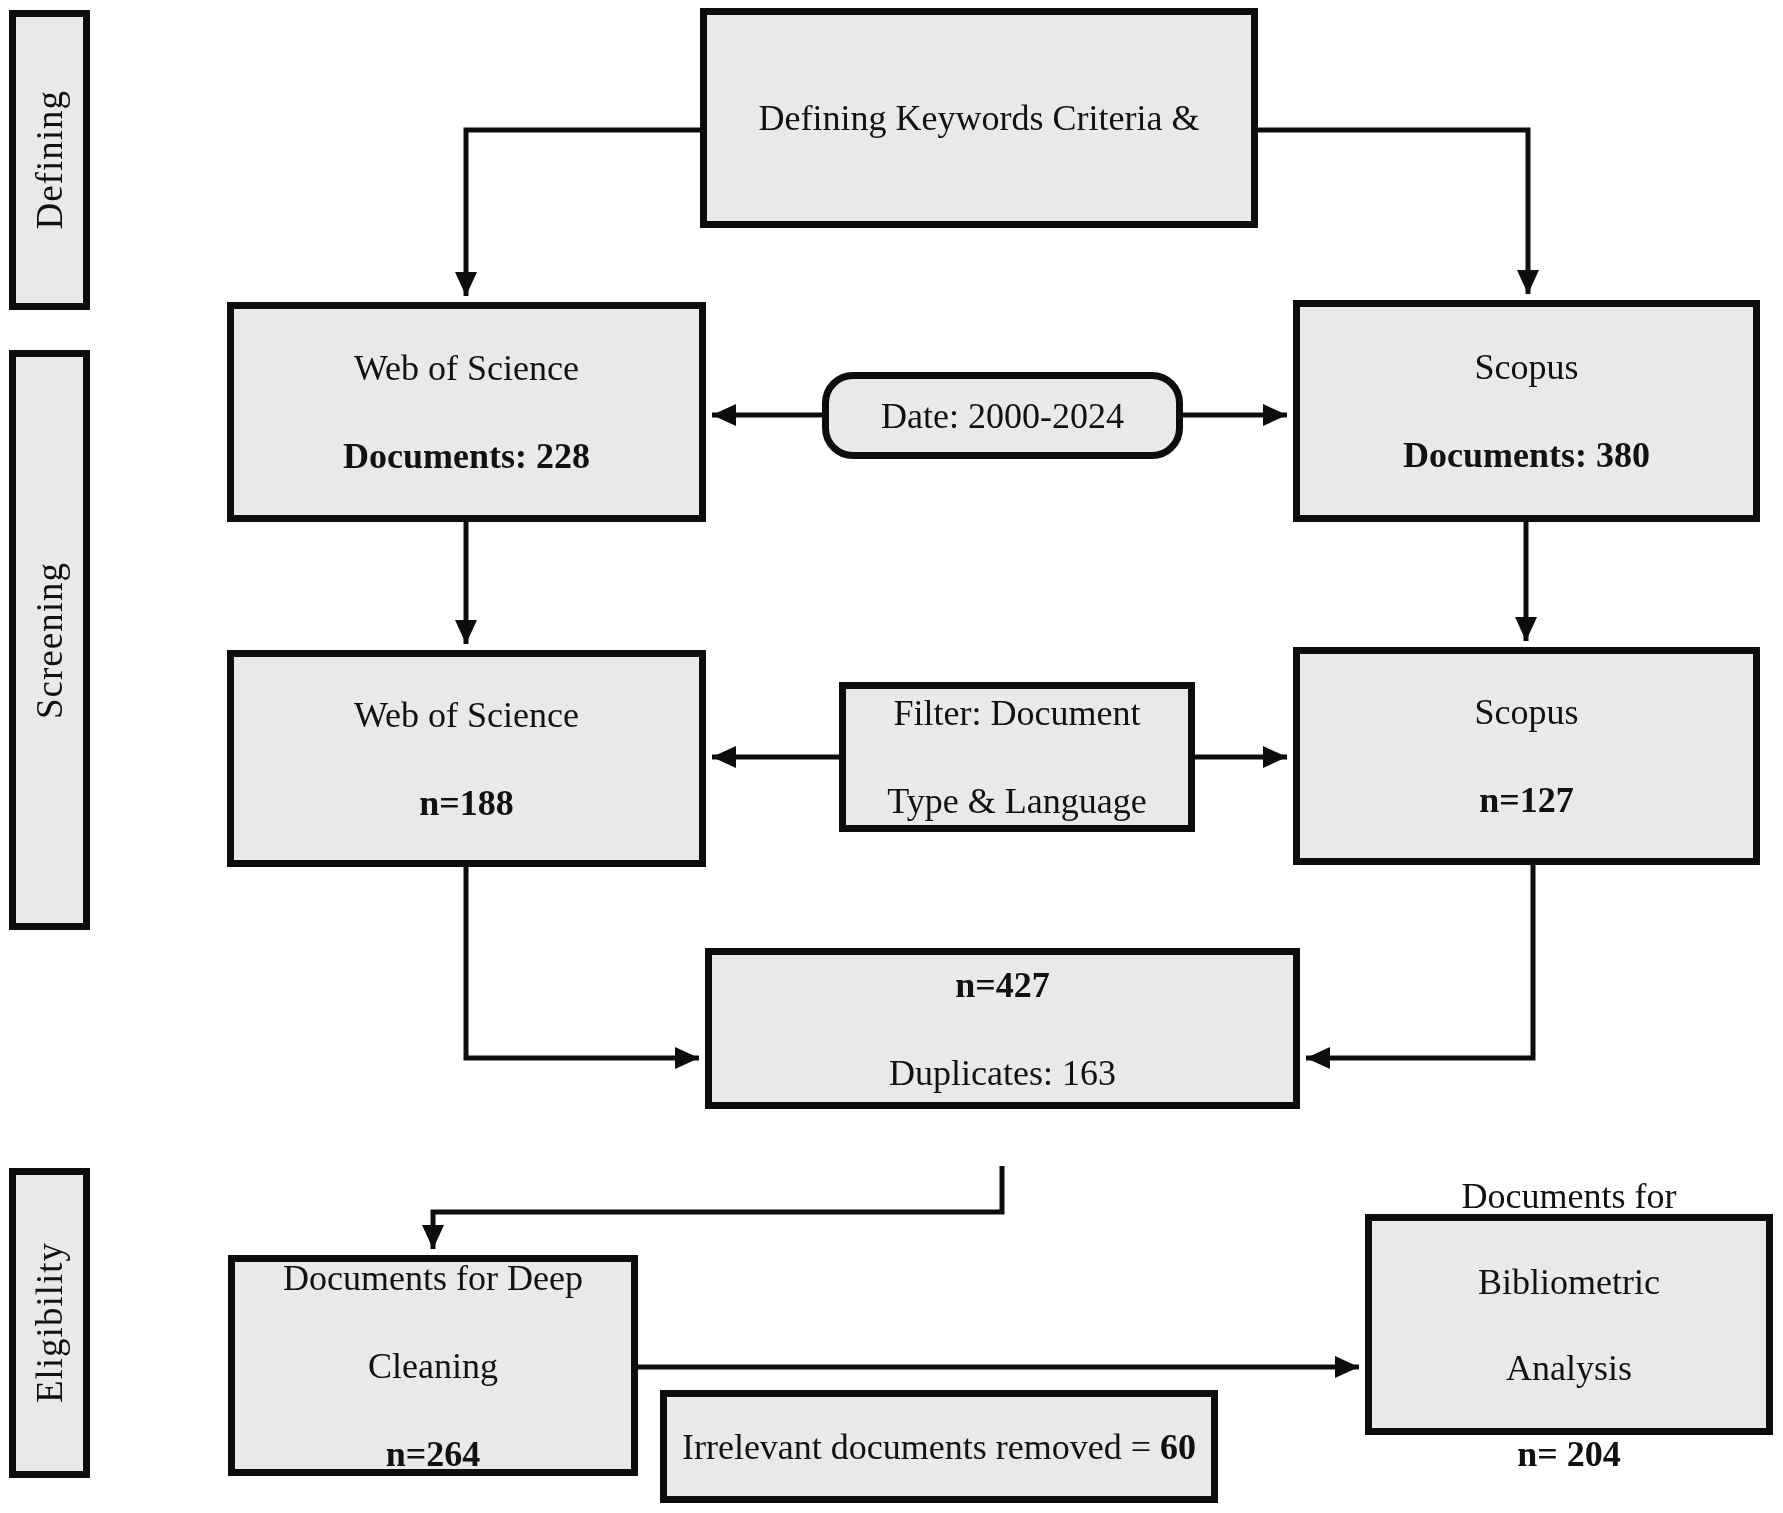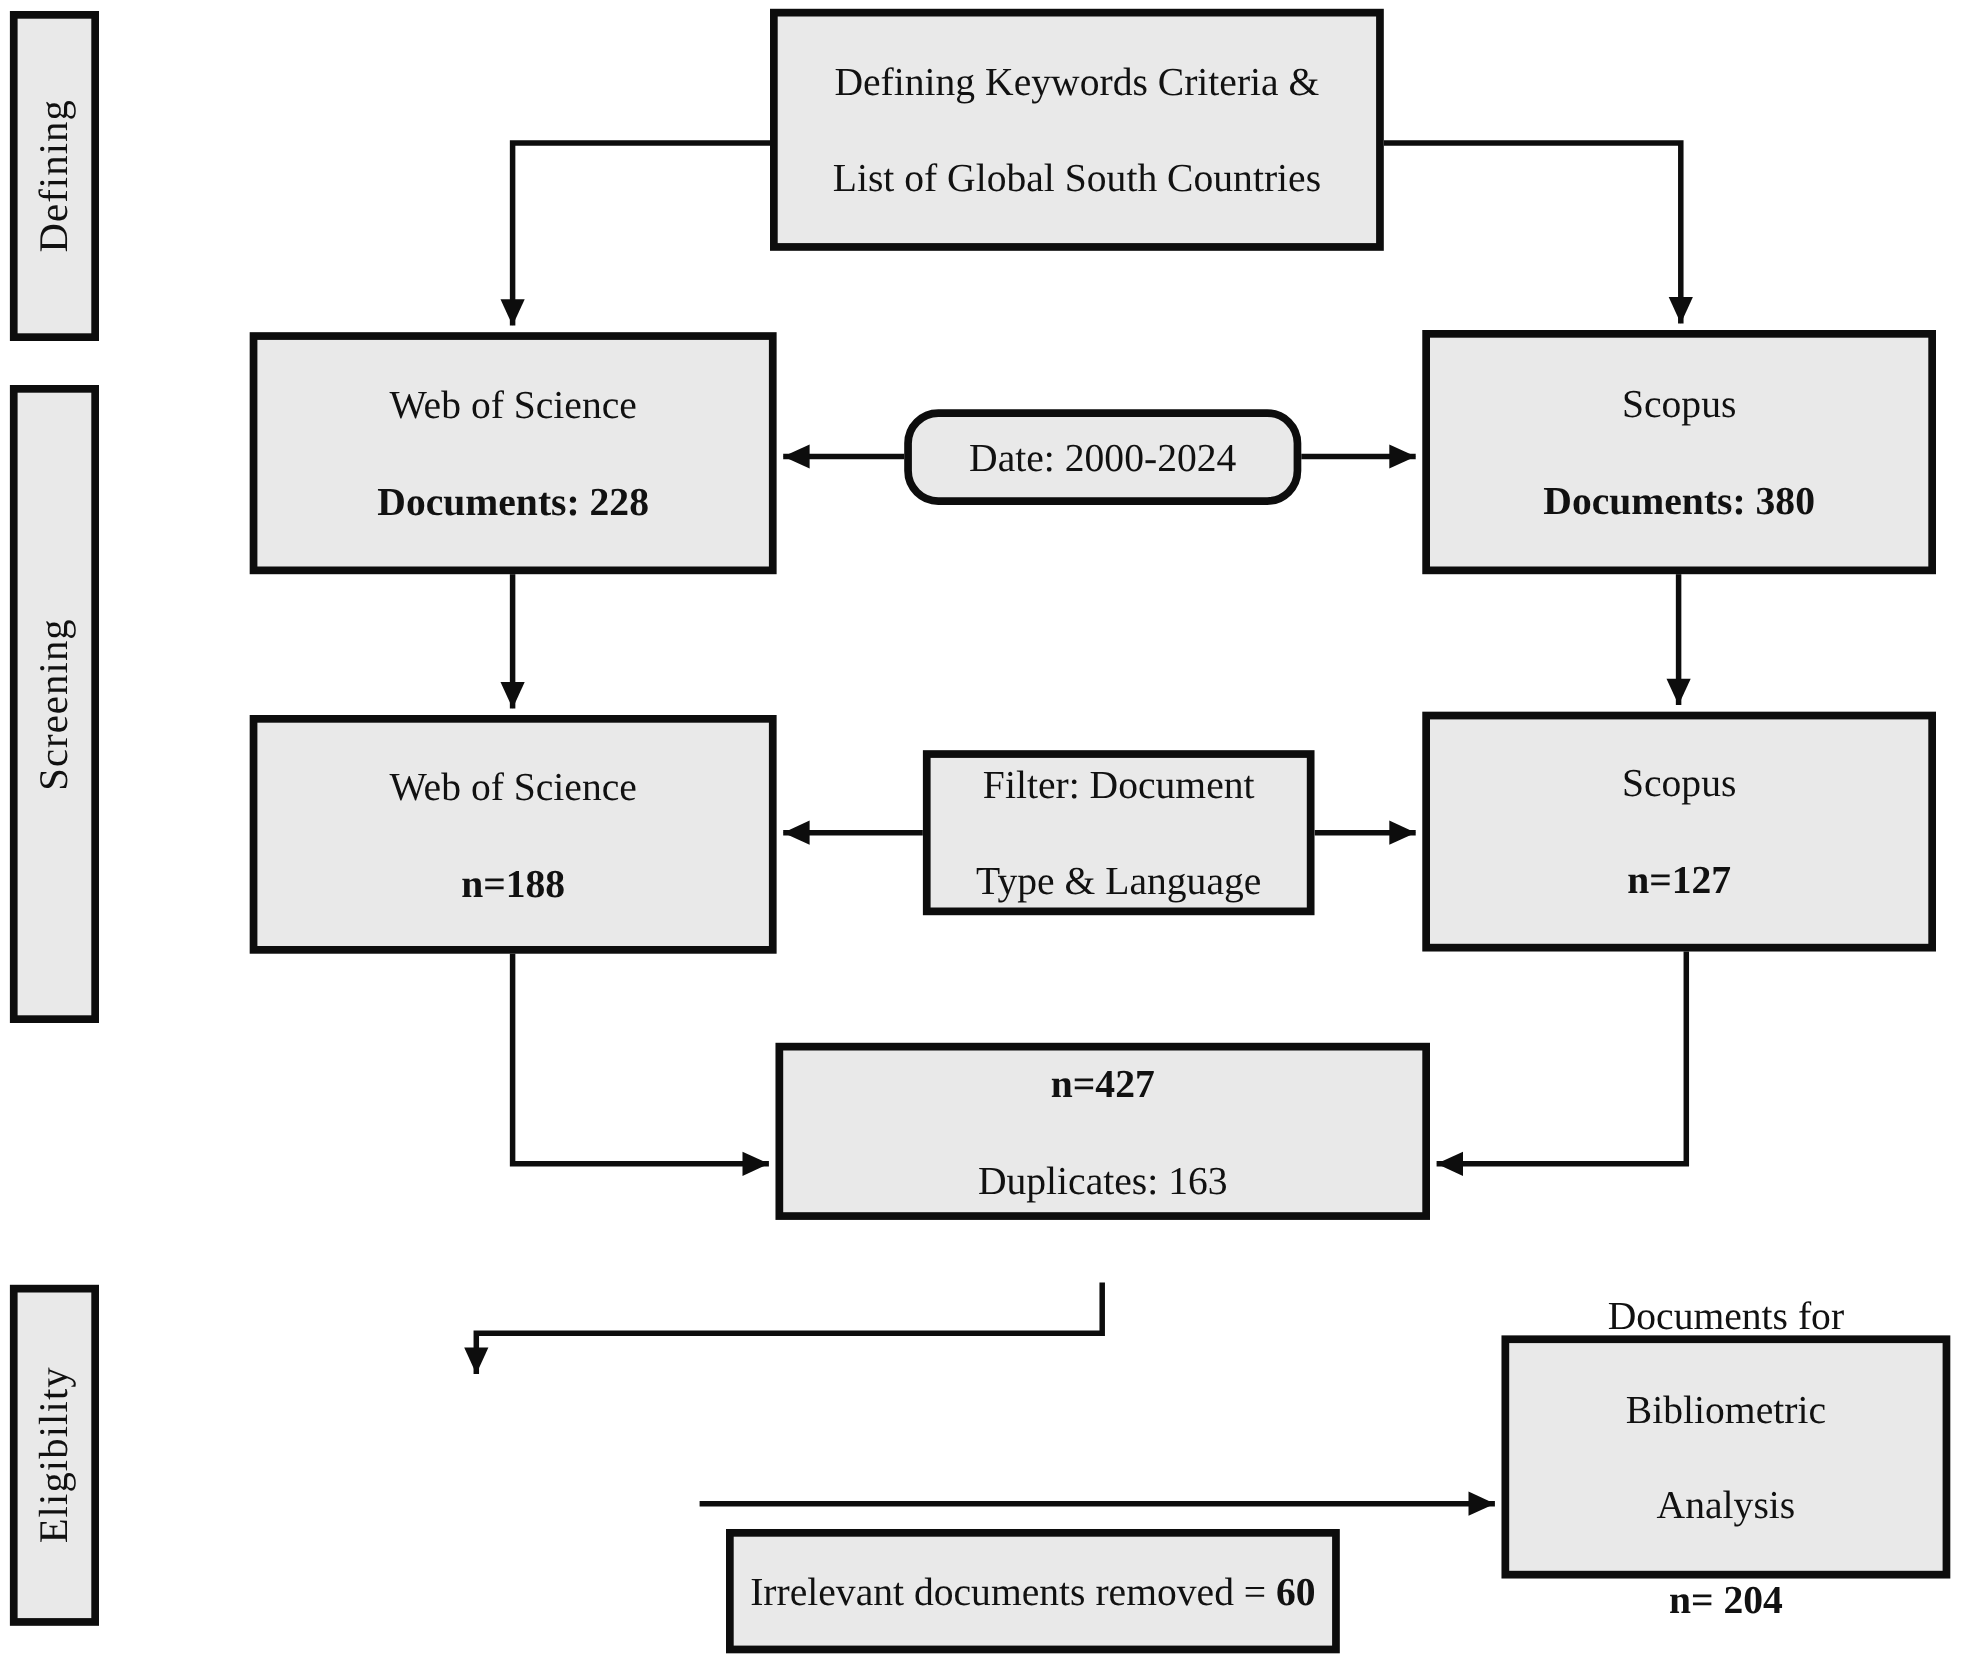--- a/index.html
+++ b/index.html
@@ -76,21 +76,20 @@
   </div>
   <div class="stage" style="left:9px;top:350px;width:81px;height:580px;">
     <span>Screening</span>
   </div>
   <div class="stage" style="left:9px;top:1168px;width:81px;height:310px;">
     <span>Eligibility</span>
   </div>
 
   <div class="node" style="left:700px;top:8px;width:558px;height:220px;">
       <div class="line"><span>Defining Keywords Criteria &amp;</span></div>
-      <div class="line"><span>List of Global South Countries</span></div>
     </div>
 
   <div class="node" style="left:227px;top:302px;width:479px;height:220px;">
       <div class="line"><span>Web of Science</span></div>
       <div class="line"><span class="b">Documents: 228</span></div>
     </div>
 
   <div class="node" style="left:822px;top:372px;width:361px;height:87px;border-radius:31px;">
       <div class="line"><span>Date: 2000-2024</span></div>
     </div>
@@ -113,20 +112,25 @@
   <div class="node" style="left:1293px;top:647px;width:467px;height:218px;">
       <div class="line"><span>Scopus</span></div>
       <div class="line"><span class="b">n=127</span></div>
     </div>
 
   <div class="node" style="left:705px;top:948px;width:595px;height:161px;">
       <div class="line"><span class="b">n=427</span></div>
       <div class="line"><span>Duplicates: 163</span></div>
     </div>
 
+  <div class="node" style="left:228px;top:1255px;width:410px;height:221px;">
+      <div class="line"><span>Documents for Deep</span></div>
+      <div class="line"><span>Cleaning</span></div>
+      <div class="line"><span class="b">n=264</span></div>
+    </div>
 
   <div class="node" style="left:660px;top:1390px;width:558px;height:113px;">
       <div class="line"><span>Irrelevant documents removed = </span><span class="b">60</span></div>
     </div>
 
   <div class="node" style="left:1365px;top:1214px;width:408px;height:221px;line-height:42px;">
       <div class="line"><span>Documents for</span></div>
       <div class="line"><span>Bibliometric</span></div>
       <div class="line"><span>Analysis</span></div>
       <div class="line"><span class="b">n= 204</span></div>

